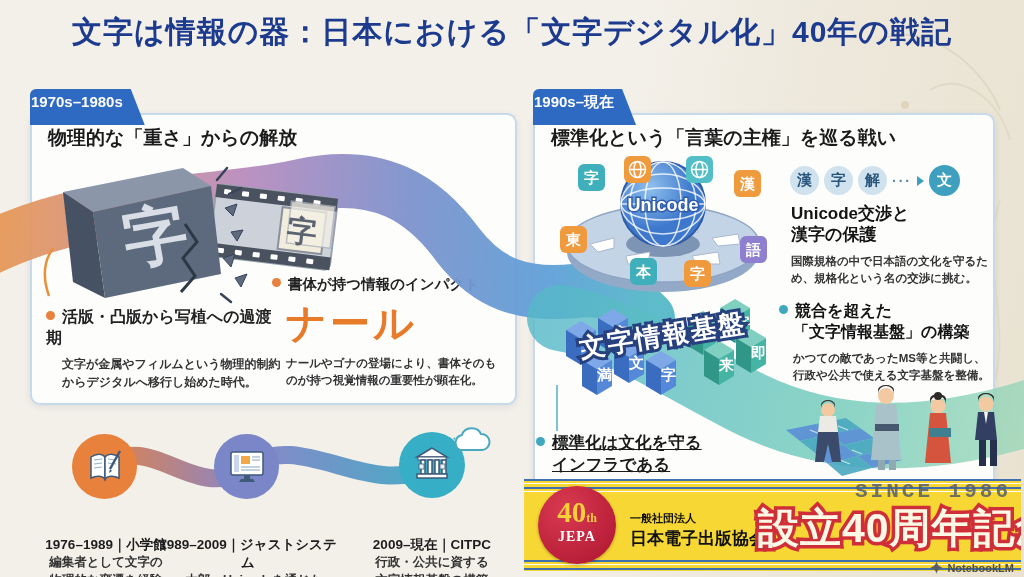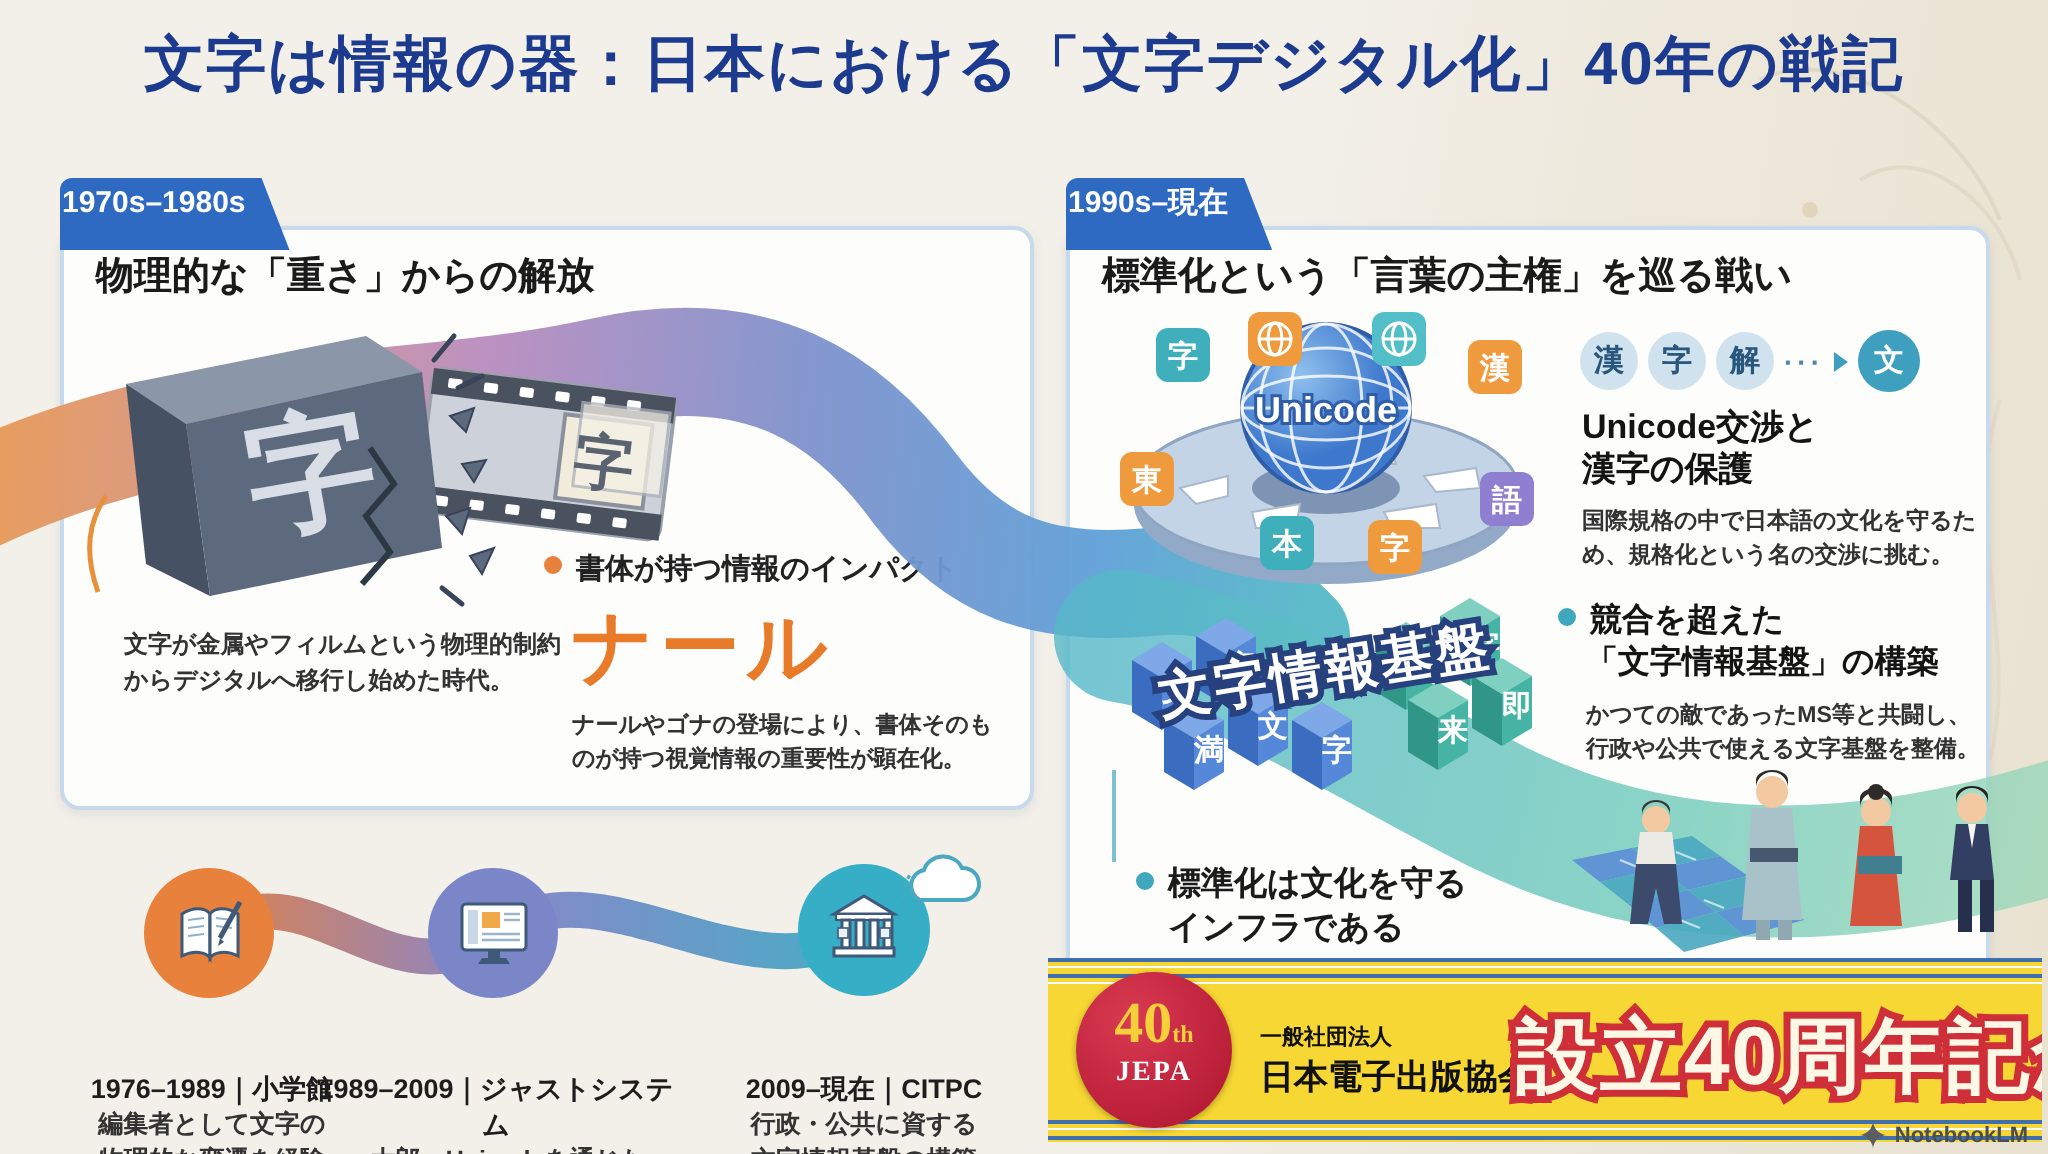--- a/index.html
+++ b/index.html
@@ -48,21 +48,21 @@
             font-size:15px; font-weight:800; display:flex; align-items:center; justify-content:center; }
   .k-circ.solid { background:#3f9fbe; color:#fff; width:31px; height:31px; }
   .dots { color:#4f87a5; font-size:14px; font-weight:700; letter-spacing:2px; }
   .tri { width:0; height:0; border-left:7px solid #3f9fbe; border-top:5px solid transparent; border-bottom:5px solid transparent; }
   .rp-s1 { position:absolute; left:256px; top:88px; width:200px; }
   .rp-s1 .s-head { font-size:17px; font-weight:800; color:#141414; line-height:1.25; }
   .rp-s1 .s-body { margin-top:7px; font-size:11.5px; line-height:1.5; color:#333; font-weight:600; }
   .rp-s2 { position:absolute; left:244px; top:186px; width:215px; }
   .rp-s2 .s-head { font-size:16px; font-weight:800; color:#141414; line-height:1.3; }
   .rp-s2 .s-body { margin:7px 0 0 14px; font-size:11.5px; line-height:1.5; color:#333; font-weight:600; }
-  .rp-b3 { position:absolute; left:33px; top:316px; width:230px; font-size:16.5px; font-weight:800; color:#1b1b1b; line-height:1.35; }
+  .rp-b3 { position:absolute; left:1px; top:316px; width:230px; font-size:16.5px; font-weight:800; color:#1b1b1b; line-height:1.35;text-decoration:underline; }
   .v-line { position:absolute; left:21px; top:270px; width:2px; height:46px; background:#7fc2d0; }
 
   
   .illus { position:absolute; z-index:3; pointer-events:none; }
   .ribbon-layer { position:absolute; inset:0; z-index:2; pointer-events:none; }
 
   
   .tl-circle { position:absolute; border-radius:50%; z-index:3; display:flex; align-items:center; justify-content:center; }
   .tl-c1 { left:72px;  top:434px; width:65px; height:65px; background:#e8813c; }
   .tl-c2 { left:214px; top:434px; width:65px; height:65px; background:#7b86c8; }
@@ -112,20 +112,21 @@
   </svg>
 
   <div class="page-title">文字は情報の器：日本における「文字デジタル化」40年の戦記</div>
 
   <div class="era-tab tab-left">1970s–1980s</div>
   <div class="era-tab tab-right">1990s–現在</div>
 
   <div class="panel panel-left">
     <div class="panel-heading">物理的な「重さ」からの解放</div>
     <div class="lp-b1">
+      <div class="b-head"><span class="bullet-dot dot-orange"></span><span>活版・凸版から写植への過渡期</span></div>
       <div class="b-body">文字が金属やフィルムという物理的制約からデジタルへ移行し始めた時代。</div>
     </div>
     <div class="lp-b2">
       <div class="b-head"><span class="bullet-dot dot-orange"></span><span>書体が持つ情報のインパクト</span></div>
       <div class="naru">ナール</div>
       <div class="b-body">ナールやゴナの登場により、書体そのものが持つ視覚情報の重要性が顕在化。</div>
     </div>
   </div>
 
   <div class="panel panel-right">
@@ -467,20 +468,21 @@
   </div>
   <div class="tl-text tl-t3">
     <div class="tl-label">2009–現在｜CITPC</div>
     <div class="tl-line">行政・公共に資する</div>
     <div class="tl-line">文字情報基盤の構築</div>
   </div>
 
   <div class="banner">
     <div class="stripes-top"></div>
     <div class="stripes-bottom"></div>
+    <div class="since">SINCE 1986</div>
     <div class="badge">
       <div class="b40"><span class="num">40</span><span class="suf">th</span></div>
       <div class="borg">JEPA</div>
     </div>
     <div class="org">
       <div class="o1">一般社団法人</div>
       <div class="o2">日本電子出版協会</div>
     </div>
     <div class="anniv">設立40周年記念</div>
   </div>

